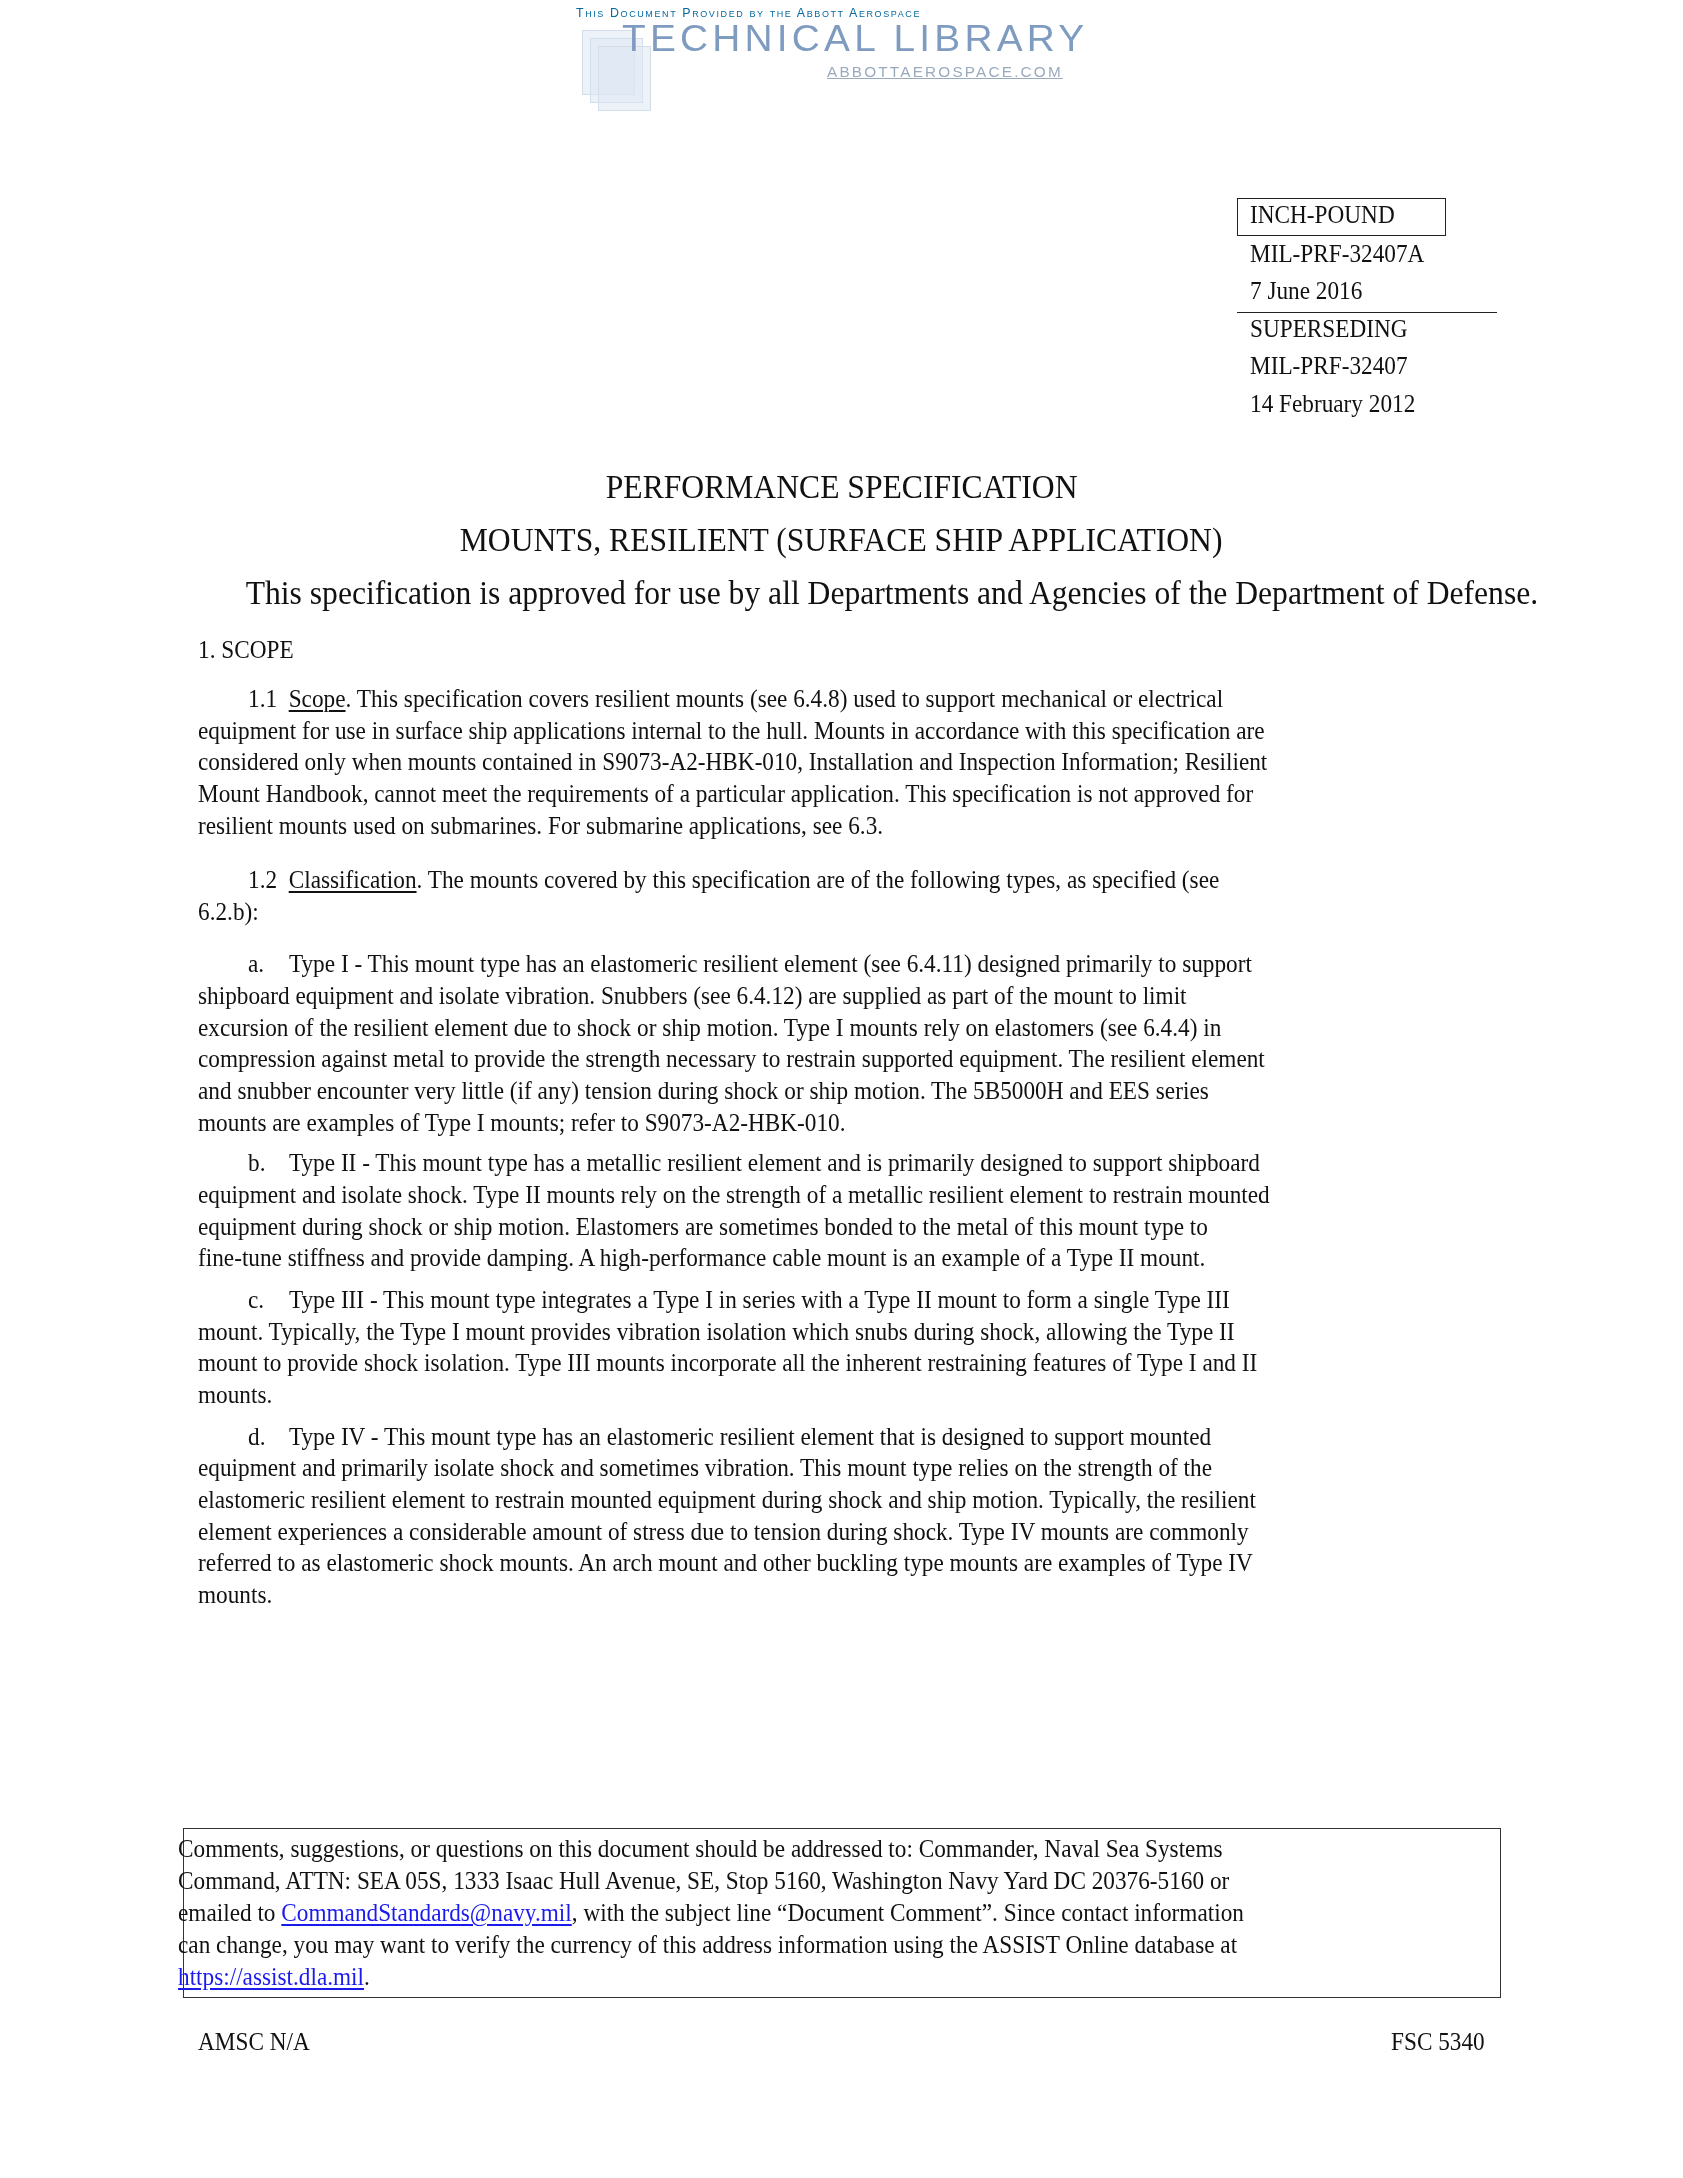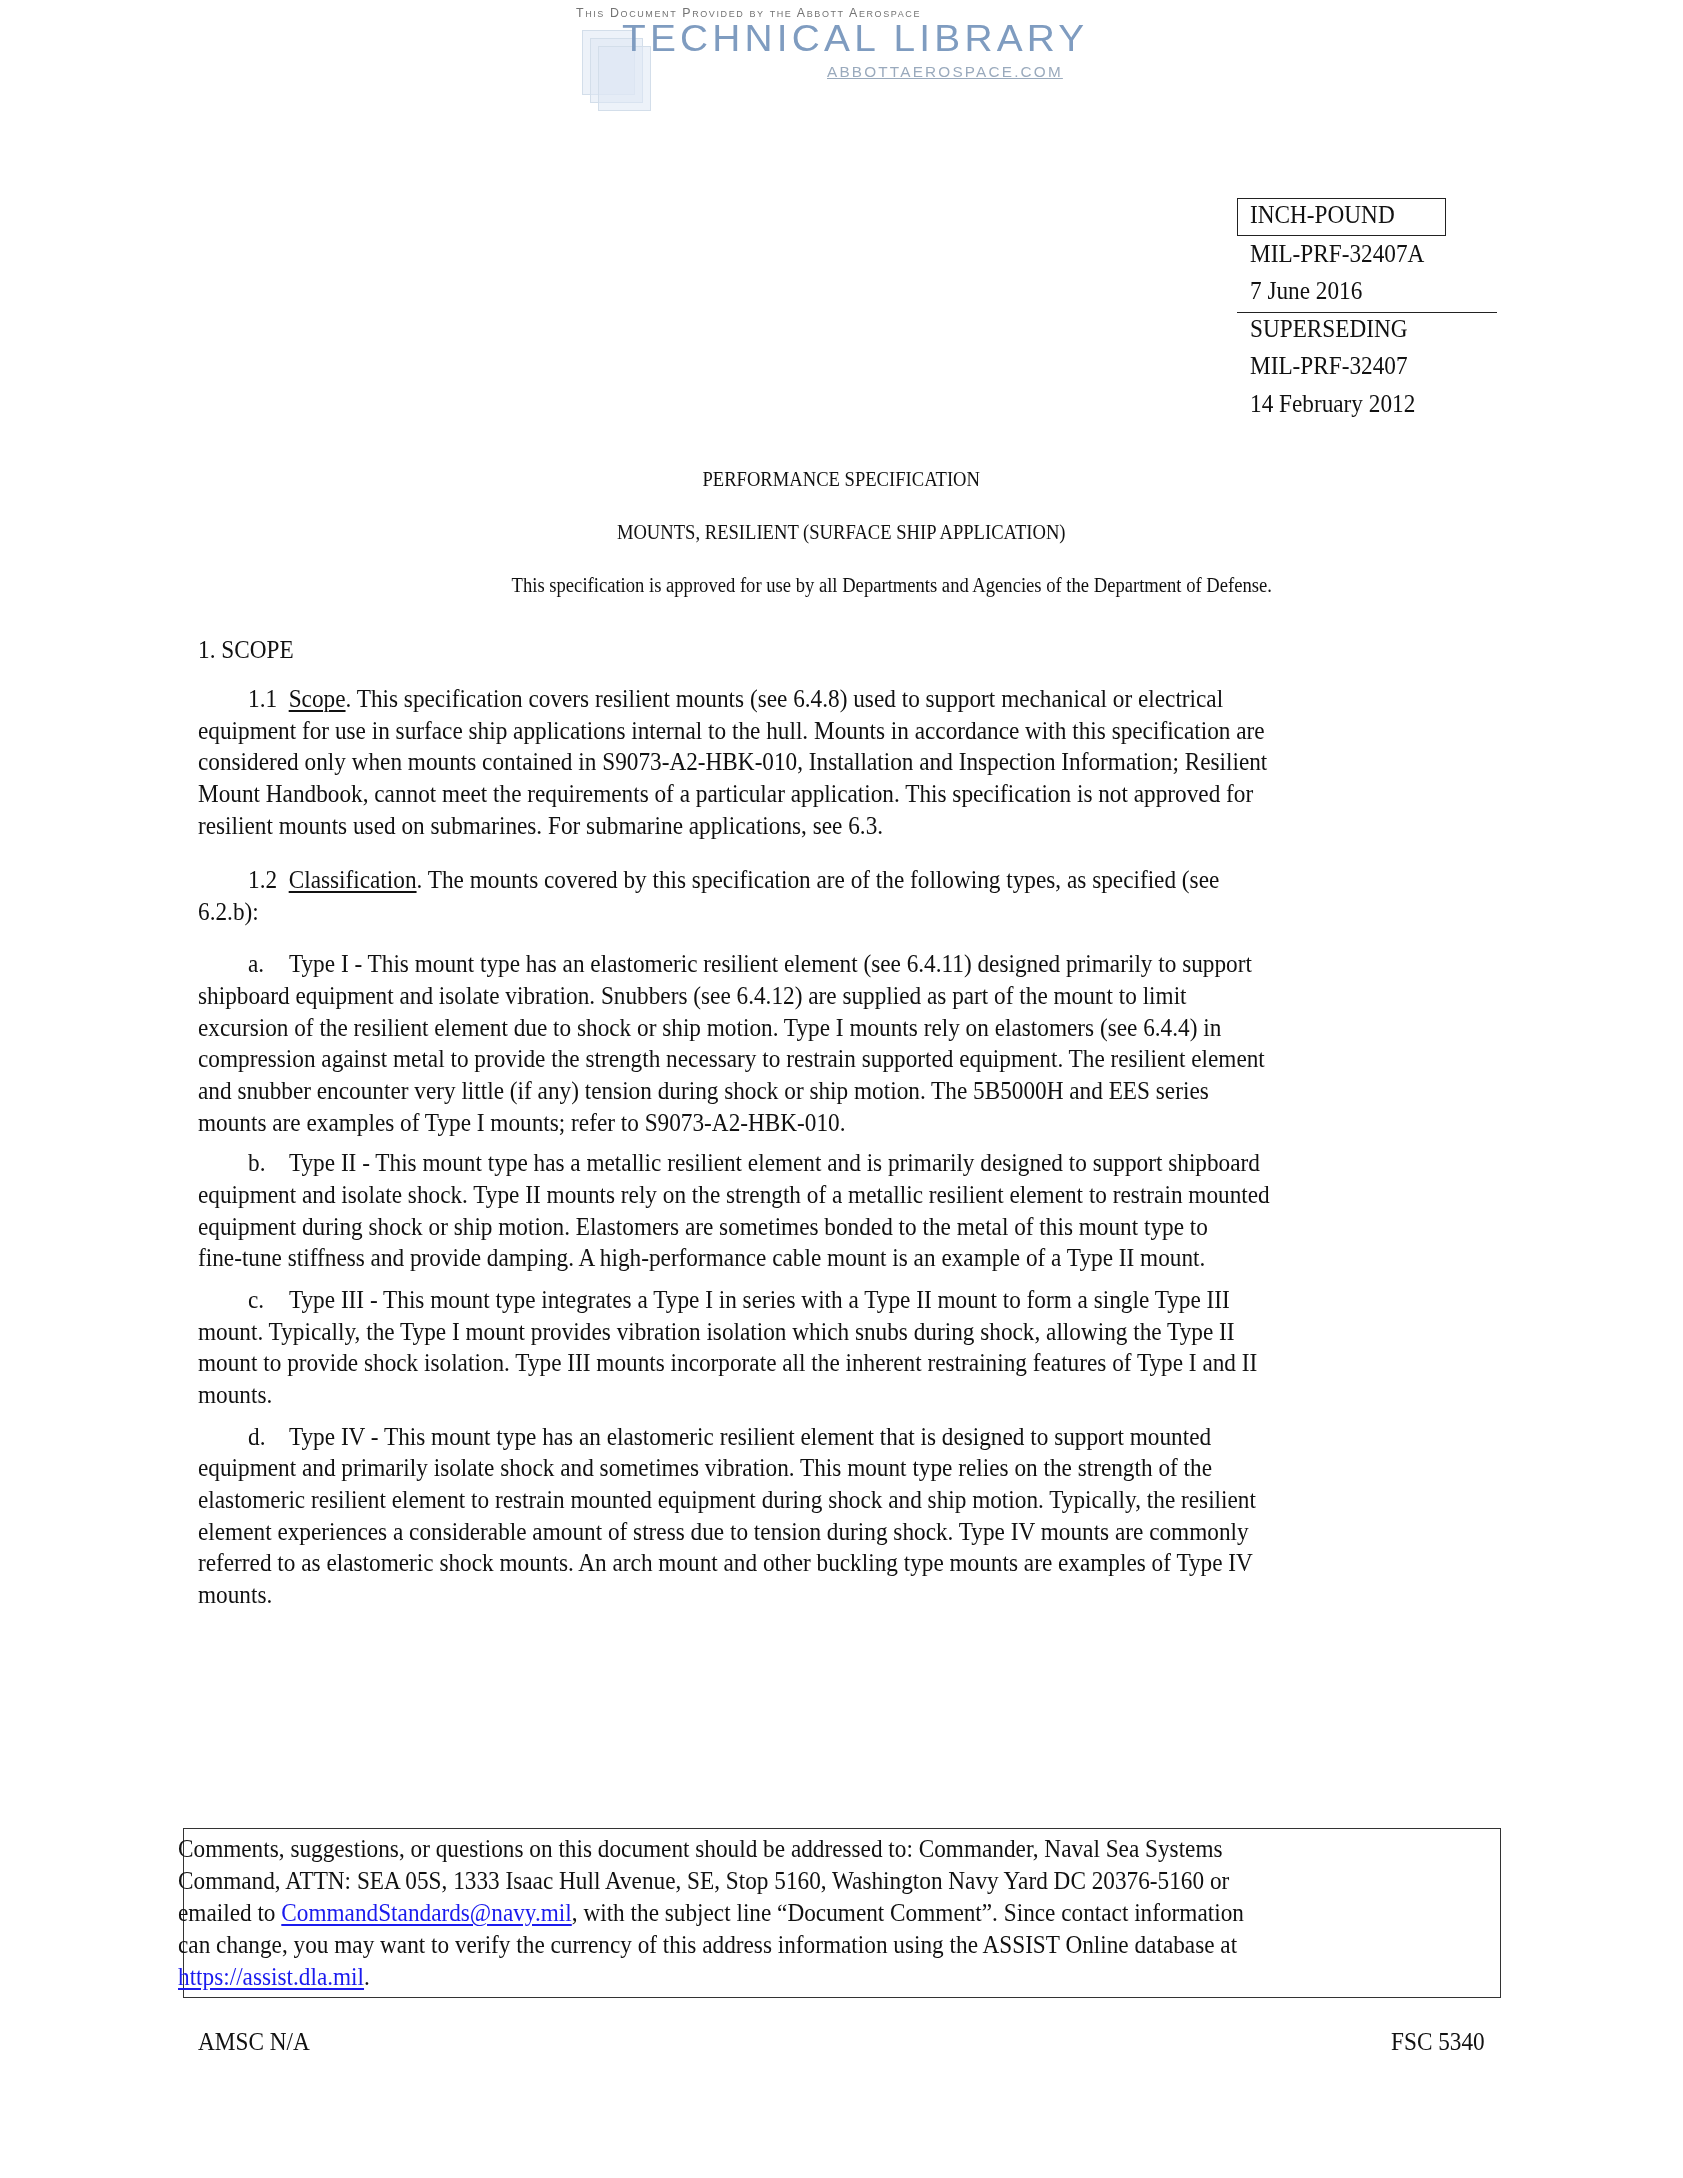--- a/index.html
+++ b/index.html
@@ -5,30 +5,30 @@
   html, body { margin: 0; padding: 0; background: #ffffff; }
   body { width: 1683px; height: 2178px; position: relative; overflow: hidden;
          font-family: "Liberation Serif", "DejaVu Serif", serif; color: #111; }
   .abs { position: absolute; }
   .txt { font-size: 25px; line-height: 32px; transform-origin: 0 0; transform: scaleX(0.93); white-space: nowrap; }
 
   
   .wm { position: absolute; left: 572px; top: 4px; width: 515px; height: 109px; color: #8aa6c6; font-family: "Liberation Sans", "DejaVu Sans", sans-serif; }
   .wm-pages { position: absolute; left: 10px; top: 18px; width: 69px; height: 91px; }
   .wm-pages div { position: absolute; width: 51px; height: 63px; border: 1px solid #d3deea; background: rgba(222,232,244,0.55); }
-  .wm-top { position: absolute; left: 4px; top: 2px; font-size: 12.4px; letter-spacing: 1.6px; font-variant: small-caps; white-space: nowrap; color: #737373; }
+  .wm-top { position: absolute; left: 4px; top: 2px; font-size: 12.4px; letter-spacing: 1.6px; font-variant: small-caps; white-space: nowrap; color: #0369a1; }
   .wm-main { position: absolute; left: 50px; top: 14px; font-size: 37px; letter-spacing: 4px; white-space: nowrap; color: #7f9cc0; transform: scaleX(1.05); transform-origin: 0 0; }
   .wm-url { position: absolute; left: 255px; top: 59px; font-size: 15.3px; letter-spacing: 2.2px; white-space: nowrap; color: #9aaabd; text-decoration: underline; }
 
   
   .hdr-box { position: absolute; left: 1237px; top: 198px; width: 209px; height: 38px; border: 1.5px solid #222; box-sizing: border-box; }
   .hdr-line { position: absolute; left: 1250px; font-size: 25px; white-space: nowrap; transform: scaleX(0.93); transform-origin: 0 0; }
   .hdr-rule { position: absolute; left: 1237px; top: 312px; width: 260px; height: 0; border-top: 1.5px solid #222; }
 
-  .center { position: absolute; left: 0; width: 1683px; text-align: center; font-size: 20px; white-space: nowrap; }
+  .center { position: absolute; left: 0; width: 1683px; text-align: center; font-size: 34px; white-space: nowrap; }
   .center span { display: inline-block; transform: scaleX(0.93); }
 
   u { text-decoration: underline; text-underline-offset: 3px; text-decoration-thickness: 1.5px; }
   a.link { color: #1a1aee; text-decoration: underline; text-underline-offset: 3px; }
 
   .comment-box { position: absolute; left: 183px; top: 1828px; width: 1318px; height: 170px; border: 1.5px solid #333; box-sizing: border-box; }
   .comment-text { position: absolute; left: 178px; top: 1833px; }
   .footer-left { position: absolute; left: 198px; top: 2028px; font-size: 25px; transform: scaleX(0.93); transform-origin: 0 0; white-space: nowrap; }
   .footer-right { position: absolute; right: 198px; top: 2028px; font-size: 25px; transform: scaleX(0.93); transform-origin: 100% 0; white-space: nowrap; }
 </style>

